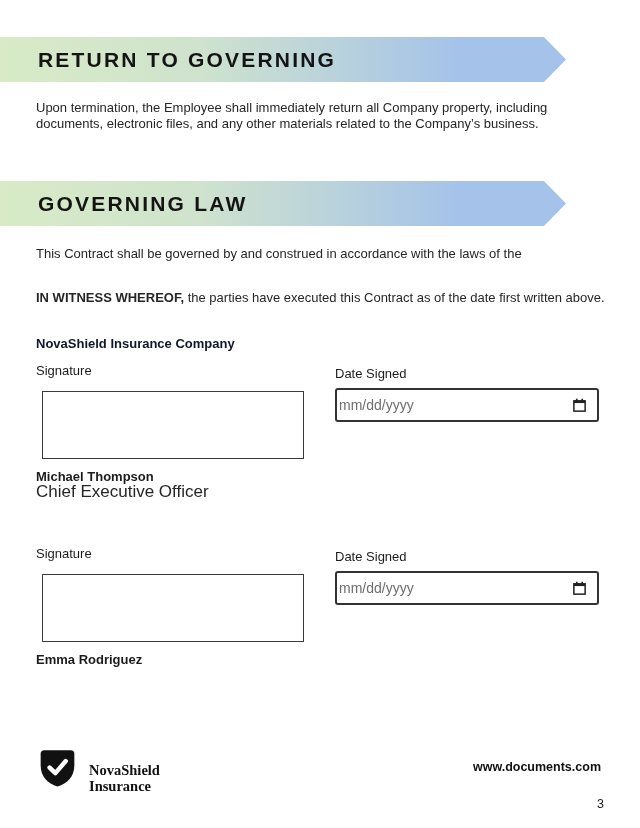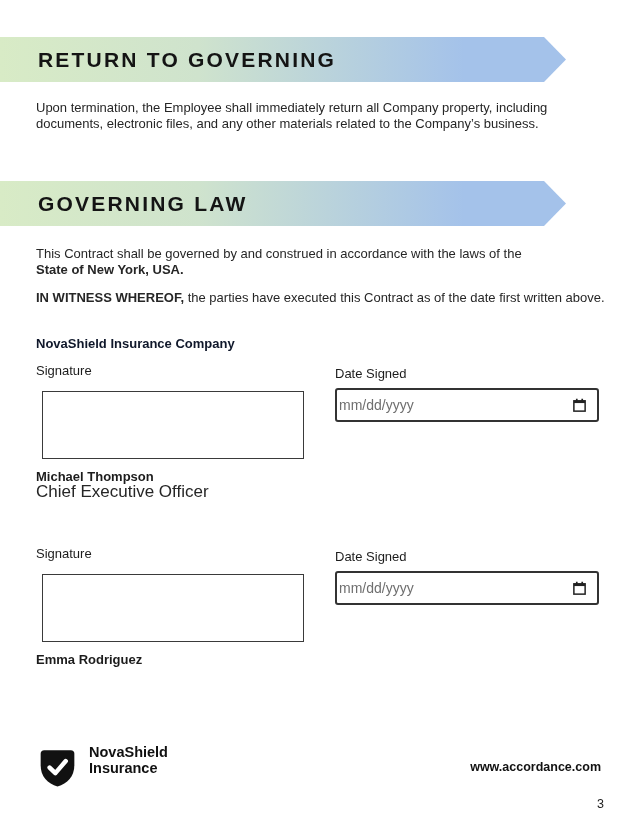--- a/index.html
+++ b/index.html
@@ -127,21 +127,22 @@
     display: flex;
     align-items: center;
     cursor: pointer;
   }
 
   .footer-brand {
     position: absolute;
     left: 36px;
     top: 744px;
     display: flex;
-    align-items: flex-start;
+    align-items: flex-end;
+    font-family: Liberation Serif, serif;
   }
   .brand-text {
     margin-left: 10px;
     font-size: 14.5px;
     font-weight: bold;
     color: #111111;
     line-height: 16px;
   }
   #footer-site {
     position: absolute;
@@ -167,21 +168,20 @@
   <div class="band" id="band-return">
     <h1>RETURN TO GOVERNING</h1>
   </div>
   <p class="body-text" id="para-return">Upon termination, the Employee shall immediately return all Company property, including documents, electronic files, and any other materials related to the Company’s business.</p>
 
   <div class="band" id="band-law">
     <h1>GOVERNING LAW</h1>
   </div>
   <div class="body-text" id="para-law">
     <span>This Contract shall be governed by and construed in accordance with the laws of the</span>
-    <span class="bold-line">State of New York, USA.</span>
   </div>
   <p class="body-text" id="witness-line">
     <strong>IN WITNESS WHEREOF,</strong>
     <span>the parties have executed this Contract as of the date first written above.</span>
   </p>
 
   <div id="company-name">NovaShield Insurance Company</div>
 
   <div class="sig-col" id="sig-col-1">
     <div class="field-label">Signature</div>
@@ -230,16 +230,16 @@
       <svg width="43" height="46" viewBox="0 0 24 24">
         <path d="M4.6 2.6 H 19.4 Q 21.4 2.6 21.4 4.6 V 11 C 21.4 17.4 17.5 21.1 12 22.9 C 6.5 21.1 2.6 17.4 2.6 11 V 4.6 Q 2.6 2.6 4.6 2.6 Z" fill="#111111"></path>
         <path d="M7.6 12.3 L 10.8 15.4 L 16.6 8.7" fill="none" stroke="#ffffff" stroke-width="2.5" stroke-linecap="round" stroke-linejoin="round"></path>
       </svg>
     </span>
     <div class="brand-text">
       <div>NovaShield</div>
       <div>Insurance</div>
     </div>
   </div>
-  <div id="footer-site">www.accordance.com</div>
+  <div id="footer-site">www.documents.com</div>
   <div id="page-number">3</div>
 
 </div>
 
 </body></html>

